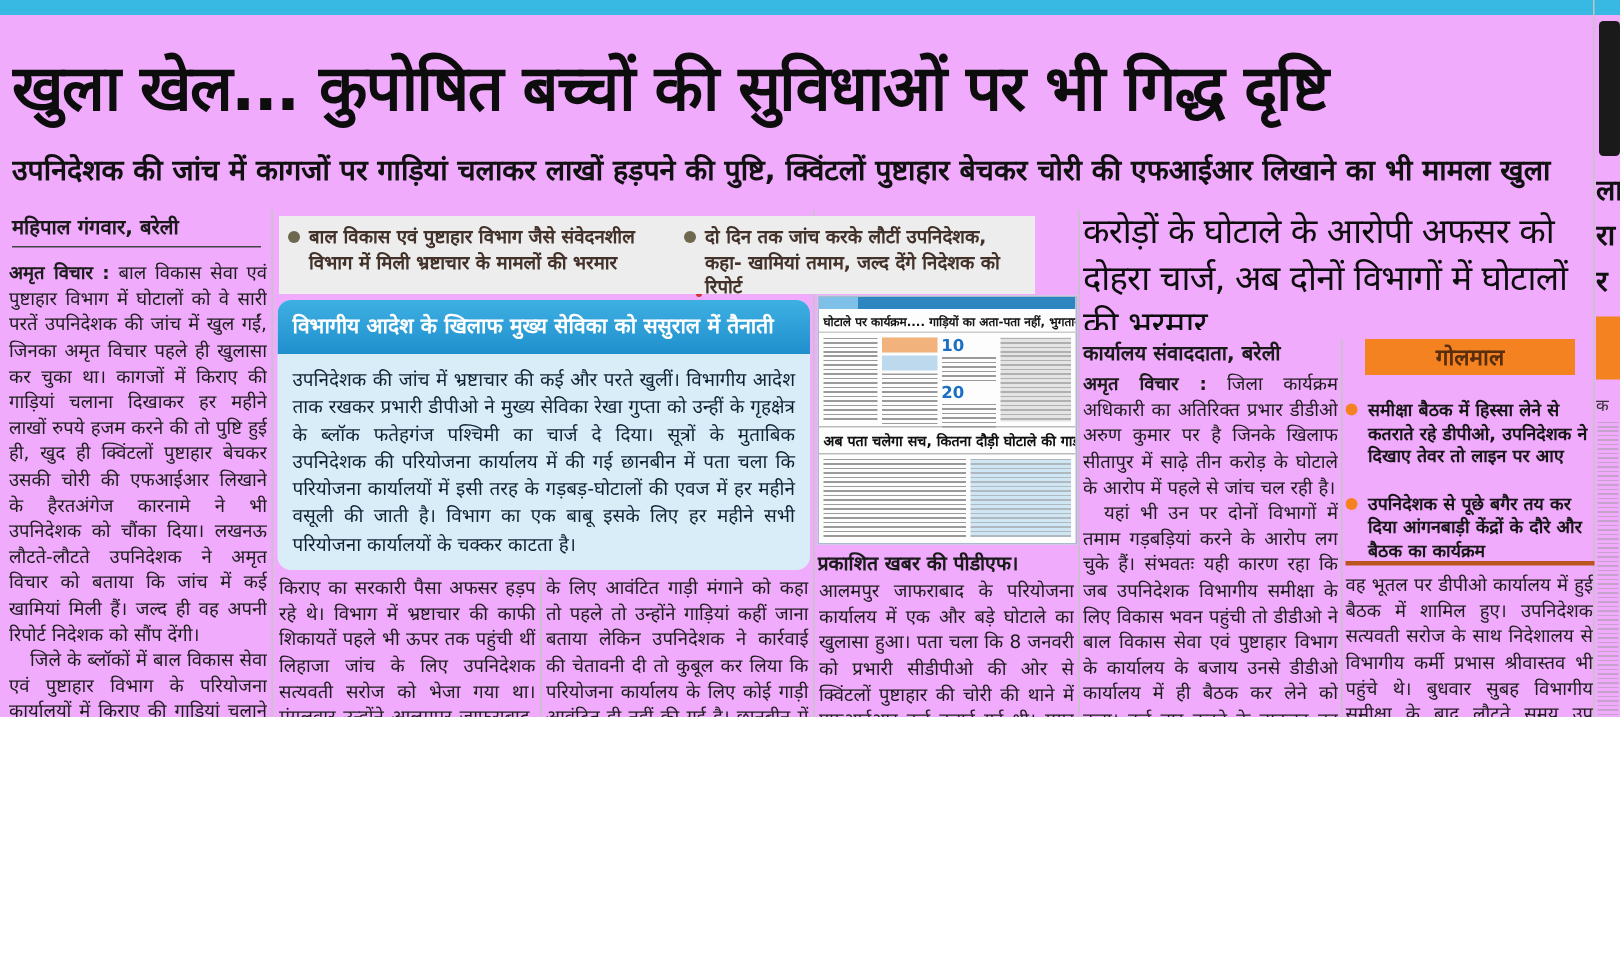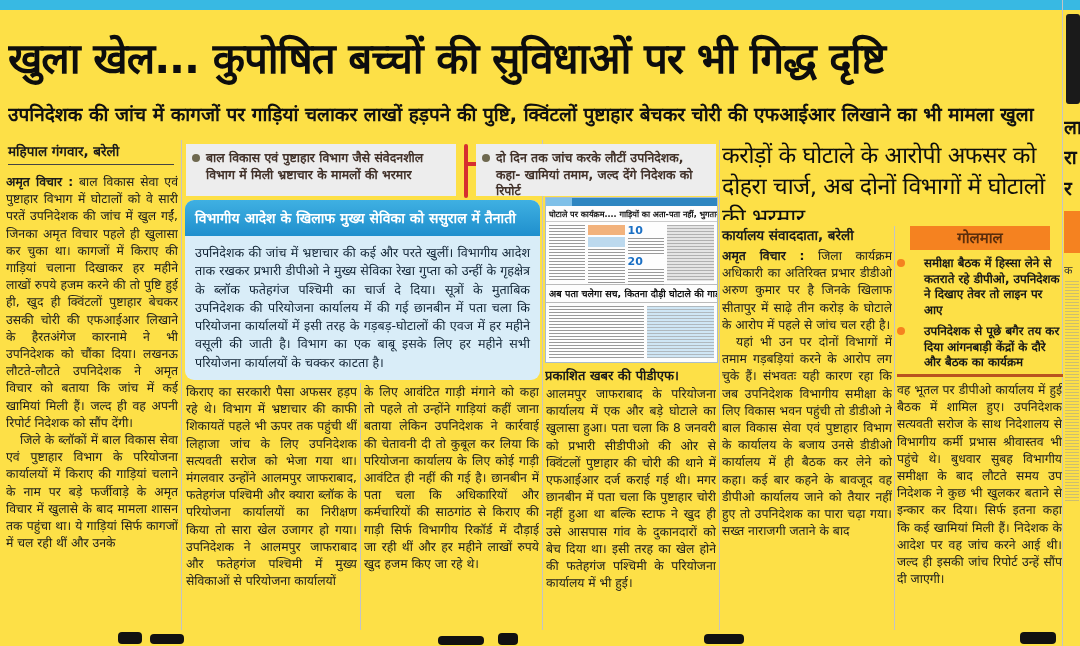--- a/index.html
+++ b/index.html
@@ -1,18 +1,18 @@
 <!DOCTYPE html>
 <html><head>
 <meta charset="utf-8">
 <style>
   * { margin:0; padding:0; box-sizing:border-box; }
   html,body { background:#fff; }
   body { font-family:"DejaVu Sans", sans-serif; }
-  .page { position:relative; width:1080px; height:646px; background:#fde047; overflow:hidden; }
+  .page { position:relative; width:1080px; height:478px; background:#f0abfc; overflow:hidden; }
 
   .topbar { position:absolute; left:0; top:0; width:1080px; height:10px; background:#38b9e3; }
 
   .headline { position:absolute; left:8px; top:22px; width:1064px; height:74px;
     font-size:42px; font-weight:bold; color:#0d0d0d; white-space:nowrap; overflow:hidden;
     letter-spacing:-1px; line-height:74px; }
   .subheadline { position:absolute; left:8px; top:100px; width:1064px; height:28px;
     font-size:19px; font-weight:bold; color:#111; white-space:nowrap; overflow:hidden; line-height:28px; }
 
   .vrule { position:absolute; width:1px; background:#c4c4c4; }
@@ -59,21 +59,21 @@
   .clip-blue { flex:1; background:#cfe6f5; }
   .clip-caption { position:absolute; left:545px; top:366px; width:173px; font-size:13px;
     font-weight:bold; color:#1a1a1a; white-space:nowrap; overflow:hidden; }
 
   .r-headline { position:absolute; left:722px; top:140px; width:342px; height:80px;
     font-size:23px; font-weight:normal; color:#0d0d0d; line-height:1.35; overflow:hidden; letter-spacing:-0.5px; }
 
   .golmaal { position:absolute; left:897px; top:226px; width:166px; height:154px; overflow:hidden; }
   .golmaal-head { width:140px; margin:0 auto; height:24px; background:#f58220; color:#5a2d0c;
     font-size:15px; font-weight:bold; text-align:center; line-height:24px; }
-  .g-item { display:flex; gap:19px; margin-top:6px; font-size:11.8px; font-weight:bold; color:#161616; line-height:1.32; }
+  .g-item { display:flex; gap:7px; margin-top:16px; font-size:11.8px; font-weight:bold; color:#161616; line-height:1.32; }
   .g-dot { width:8px; height:8px; border-radius:50%; background:#f58220; flex:0 0 auto; margin-top:3px; }
   .golmaal-rule { position:absolute; left:897px; top:374px; width:166px; height:3px; background:#b9541f; }
 
   .sliver { position:absolute; left:1064px; top:0; width:16px; height:646px; overflow:hidden; }
   .sliver-block { width:14px; height:90px; background:#1a1a1a; margin:14px 0 8px 2px; border-radius:3px; }
   .sliver-ch { font-size:19px; font-weight:bold; color:#111; line-height:1.6; display:block; }
   .sliver-orange { width:16px; height:42px; background:#f58220; margin:8px 0; }
   .sliver-small { font-size:11px; color:#333; display:block; line-height:1.8; }
 
   .cut-frag { position:absolute; background:#111; border-radius:4px; }
@@ -104,21 +104,21 @@
   </div>
 
   <div class="hl-box" style="left:186px; top:144px; width:270px; height:52px;">
     <span class="hl-dot"></span>
     <span>बाल विकास एवं पुष्टाहार विभाग जैसे संवेदनशील विभाग में मिली भ्रष्टाचार के मामलों की भरमार</span>
   </div>
   <div class="bracket" style="left:457px; top:144px; width:18px; height:54px;">
     <span class="stem"></span>
       <span class="arm"></span>
   </div>
-  <div class="hl-box" style="left:476px; top:144px; width:240px; height:52px;justify-content:flex-end;">
+  <div class="hl-box" style="left:450px; top:144px; width:240px; height:52px;justify-content:flex-end;">
     <span class="hl-dot"></span>
     <span>दो दिन तक जांच करके लौटीं उपनिदेशक, कहा- खामियां तमाम, जल्द देंगे निदेशक को रिपोर्ट</span>
   </div>
 
   <div class="bluebox">
     <div class="bluebox-head">विभागीय आदेश के खिलाफ मुख्य सेविका को ससुराल में तैनाती</div>
     <div class="bluebox-body">उपनिदेशक की जांच में भ्रष्टाचार की कई और परते खुलीं। विभागीय आदेश ताक रखकर प्रभारी डीपीओ ने मुख्य सेविका रेखा गुप्ता को उन्हीं के गृहक्षेत्र के ब्लॉक फतेहगंज पश्चिमी का चार्ज दे दिया। सूत्रों के मुताबिक उपनिदेशक की परियोजना कार्यालय में की गई छानबीन में पता चला कि परियोजना कार्यालयों में इसी तरह के गड़बड़-घोटालों की एवज में हर महीने वसूली की जाती है। विभाग का एक बाबू इसके लिए हर महीने सभी परियोजना कार्यालयों के चक्कर काटता है।</div>
   </div>
 
   <div class="clip">

